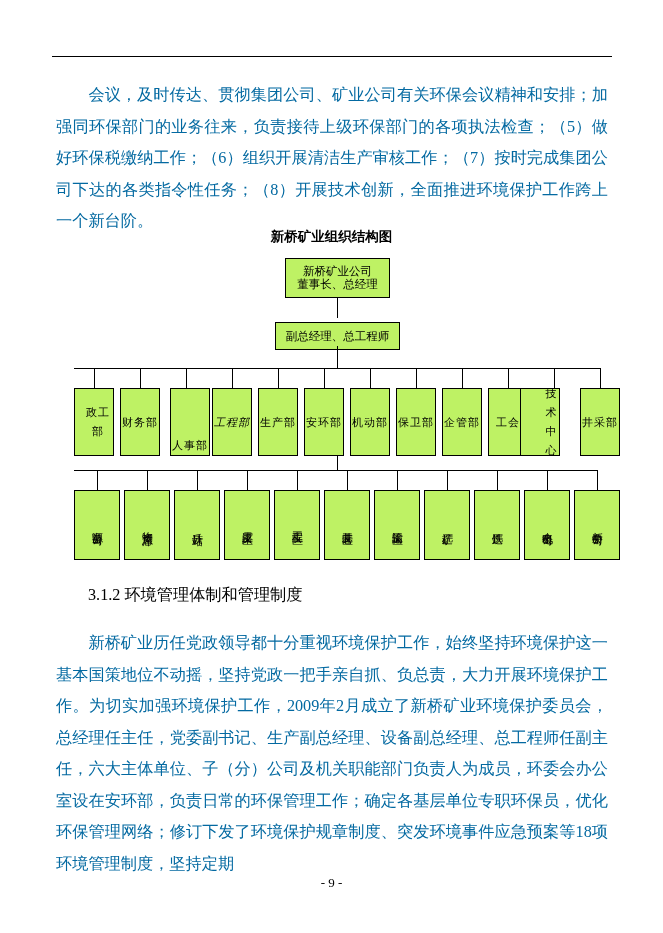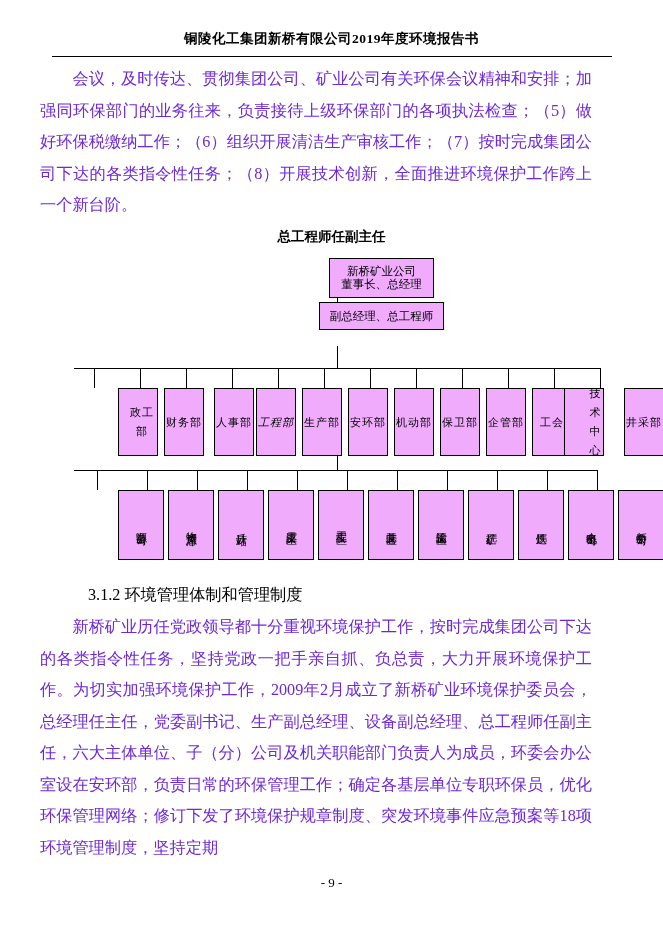--- a/index.html
+++ b/index.html
@@ -22,26 +22,27 @@
     font-weight:bold;
     letter-spacing:.5px;
     color:#000;
   }
   .header-rule{
     position:absolute;top:56px;left:52px;width:560px;
     border-top:1px solid #000;
   }
   .body-text{
     position:absolute;
-    left:40px;width:552px;
+    left:56px;width:552px;
     font-size:16.2px;
     line-height:31.5px;
-    color:#6d28d9;
+    color:#0369a1;
     text-align:justify;
     text-justify:inter-ideograph;
+    margin-top:16px;
   }
   .p1{top:64px;}
   .indent{text-indent:2em;display:block;}
   .chart-title{
     position:absolute;top:228px;left:0;width:663px;
     text-align:center;
     font-size:13.5px;
     font-weight:bold;
     color:#000;
     font-family:"Liberation Sans","DejaVu Sans",sans-serif;
@@ -55,31 +56,30 @@
     border:1px solid #000;
     box-sizing:border-box;
     display:flex;
     align-items:center;
     justify-content:center;
     text-align:center;
     font-family:"Liberation Sans","DejaVu Sans",sans-serif;
     font-size:11px;
     line-height:13px;
     color:#000;
-    background:#f0abfc;
+    background:#bef264;
     letter-spacing:0;
-    margin-left:44px;
   }
   .node span{display:block;white-space:pre-line;}
   .top-node{
     left:229px;top:8px;width:105px;height:40px;
     font-size:11.5px;
   }
   .second-node{
-    left:219px;top:52px;width:125px;height:28px;
+    left:219px;top:72px;width:125px;height:28px;
     font-size:11.5px;
   }
   .row-node{
     top:138px;width:40px;height:68px;
     font-size:11px;
   }
   .row-node span{writing-mode:horizontal-tb;}
   .vert{
     writing-mode:vertical-rl;
     text-orientation:upright;
@@ -105,28 +105,27 @@
     text-align:center;
     font-size:13px;
     color:#000;
   }
 </style>
 </head>
 <body>
 
 <div class="page">
 
-  <div class="header">铜陵化工集团新桥有限公司2019年度环境报告书</div>
   <div class="header-rule"></div>
 
   <div class="body-text p1">
     <span class="indent">会议，及时传达、贯彻集团公司、矿业公司有关环保会议精神和安排；加强同环保部门的业务往来，负责接待上级环保部门的各项执法检查；（5）做好环保税缴纳工作；（6）组织开展清洁生产审核工作；（7）按时完成集团公司下达的各类指令性任务；（8）开展技术创新，全面推进环境保护工作跨上一个新台阶。</span>
   </div>
 
-  <div class="chart-title">总工程师任副主任</div>
+  <div class="chart-title">新桥矿业组织结构图</div>
 
   <div class="org">
 
     <div class="node top-node">
       <span>新桥矿业公司
 董事长、总经理</span>
     </div>
 
     <div class="ln vline" style="left:281px;top:48px;height:20px;"></div>
 
@@ -149,21 +148,21 @@
     <div class="ln vline" style="left:452px;top:118px;height:20px;"></div>
     <div class="ln vline" style="left:498px;top:118px;height:20px;"></div>
     <div class="ln vline" style="left:544px;top:118px;height:20px;"></div>
 
     <div class="node row-node" style="left:18px;padding-left:8px;">
         <span class="vert">政工部</span>
       </div>
     <div class="node row-node" style="left:64px;">
         <span class="vert">财务部</span>
       </div>
-    <div class="node row-node" style="left:114px;">
+    <div class="node row-node" style="left:114px;align-items:flex-end;">
         <span class="vert">人事部</span>
       </div>
     <div class="node row-node" style="left:156px;font-style:italic;">
         <span class="vert">工程部</span>
       </div>
     <div class="node row-node" style="left:202px;">
         <span class="vert">生产部</span>
       </div>
     <div class="node row-node" style="left:248px;">
         <span class="vert">安环部</span>
@@ -237,18 +236,18 @@
       </div>
 
   </div>
 
   <div class="sec-head">
     <span>3.1.2</span>
     <span>环境管理体制和管理制度</span>
   </div>
 
   <div class="body-text p2">
-    <span class="indent">新桥矿业历任党政领导都十分重视环境保护工作，按时完成集团公司下达的各类指令性任务，坚持党政一把手亲自抓、负总责，大力开展环境保护工作。为切实加强环境保护工作，2009年2月成立了新桥矿业环境保护委员会，总经理任主任，党委副书记、生产副总经理、设备副总经理、总工程师任副主任，六大主体单位、子（分）公司及机关职能部门负责人为成员，环委会办公室设在安环部，负责日常的环保管理工作；确定各基层单位专职环保员，优化环保管理网络；修订下发了环境保护规章制度、突发环境事件应急预案等18项环境管理制度，坚持定期</span>
+    <span class="indent">新桥矿业历任党政领导都十分重视环境保护工作，始终坚持环境保护这一基本国策地位不动摇，坚持党政一把手亲自抓、负总责，大力开展环境保护工作。为切实加强环境保护工作，2009年2月成立了新桥矿业环境保护委员会，总经理任主任，党委副书记、生产副总经理、设备副总经理、总工程师任副主任，六大主体单位、子（分）公司及机关职能部门负责人为成员，环委会办公室设在安环部，负责日常的环保管理工作；确定各基层单位专职环保员，优化环保管理网络；修订下发了环境保护规章制度、突发环境事件应急预案等18项环境管理制度，坚持定期</span>
   </div>
 
   <div class="pagenum">- 9 -</div>
 
 </div>
 
 </body></html>

